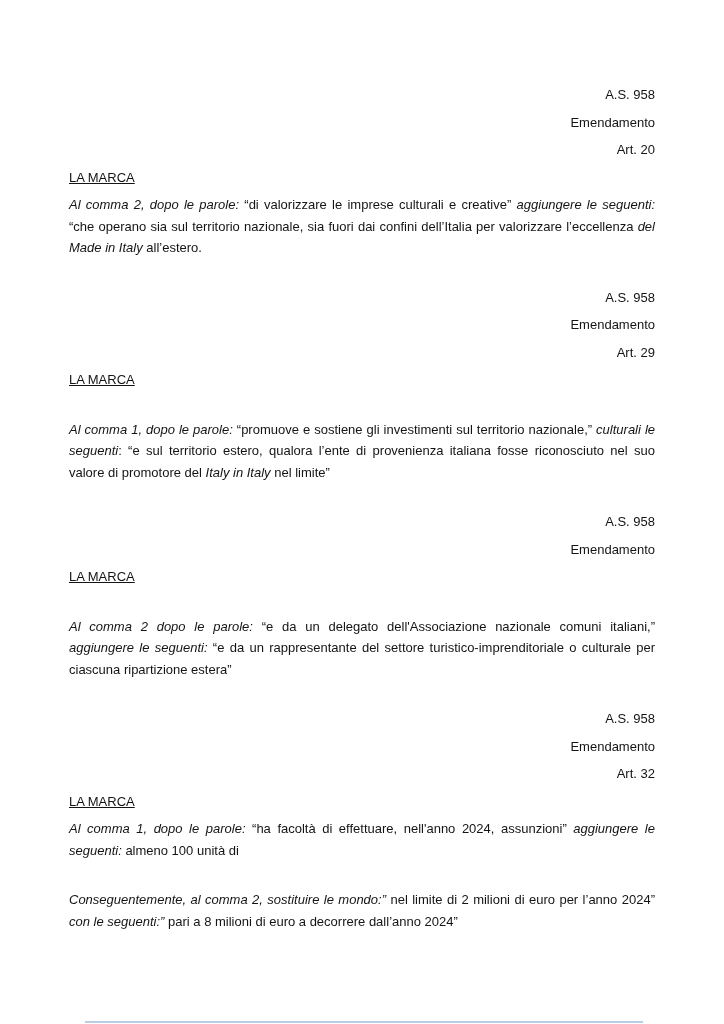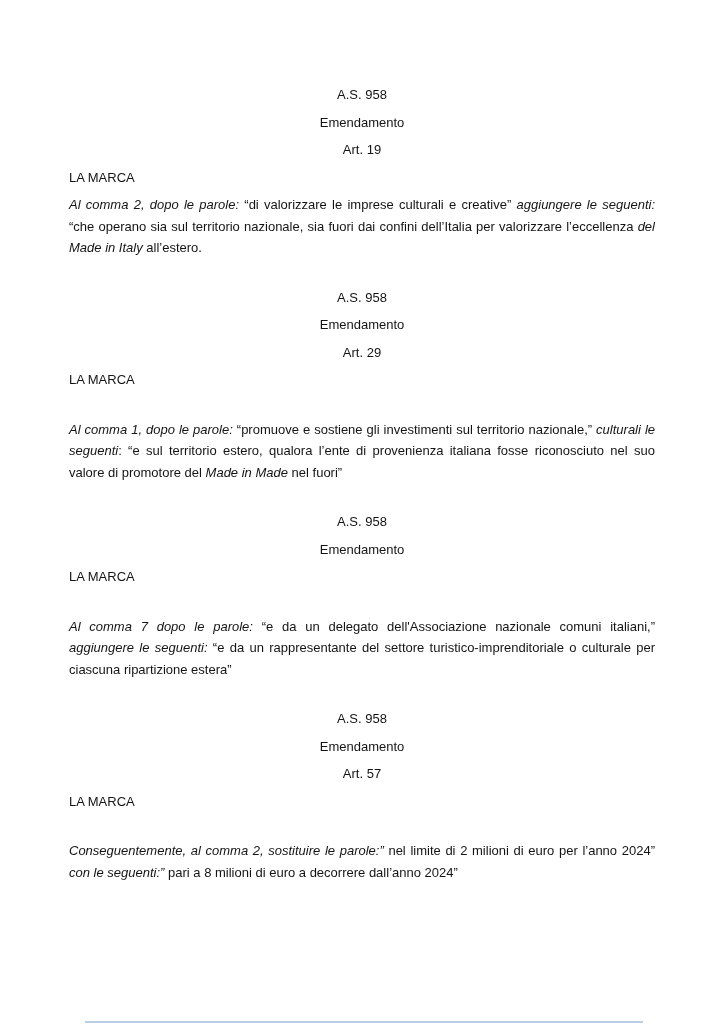--- a/index.html
+++ b/index.html
@@ -10,70 +10,71 @@
     box-sizing: border-box;
     padding: 84px 69px 0 69px;
     background: #ffffff;
     font-family: "Liberation Sans", "DejaVu Sans", sans-serif;
     font-size: 13px;
     line-height: 21.5px;
     color: #141414;
     overflow: hidden;
   }
   p { margin: 0 0 6px 0; }
-  .c { text-align: center; }
-  .author { text-align: left; }
+  .c { text-align: right; }
+  .author { text-align: left; text-decoration: underline; }
   .body { text-align: justify; }
   .i { font-style: italic; margin-top: 44px; }
   .empty-line { height: 22px; }
   .section-gap { height: 22px; }
   .bottom-rule {
     position: absolute;
     left: 85px;
     bottom: 1px;
     width: 558px;
     height: 2px;
   }
 </style>
 </head>
 <body>
 
 <div class="page">
 
   <section>
     <p class="c">A.S. 958</p>
     <p class="c">Emendamento</p>
-    <p class="c">Art. 19</p>
+    <p class="c">Art. 20</p>
     <p class="author">LA MARCA</p>
     <p class="body"><span class="i">Al comma 2, dopo le parole: </span><span>“di valorizzare le imprese culturali e creative” </span><span class="i">aggiungere le seguenti: </span><span>“che operano sia sul territorio nazionale, sia fuori dai confini dell’Italia per valorizzare l’eccellenza </span><span class="i">del Made in Italy </span><span>all’estero.</span></p>
   </section>
   <div class="section-gap"></div>
 
   <section>
     <p class="c">A.S. 958</p>
     <p class="c">Emendamento</p>
     <p class="c">Art. 29</p>
     <p class="author">LA MARCA</p>
     <div class="empty-line"></div>
-    <p class="body"><span class="i">Al comma 1, dopo le parole: </span><span>“promuove e sostiene gli investimenti sul territorio nazionale,” </span><span class="i">culturali le seguenti</span><span>: “e sul territorio estero, qualora l’ente di provenienza italiana fosse riconosciuto nel suo valore di promotore del </span><span class="i">Made in Made</span><span> nel fuori”</span></p>
+    <p class="body"><span class="i">Al comma 1, dopo le parole: </span><span>“promuove e sostiene gli investimenti sul territorio nazionale,” </span><span class="i">culturali le seguenti</span><span>: “e sul territorio estero, qualora l’ente di provenienza italiana fosse riconosciuto nel suo valore di promotore del </span><span class="i">Italy in Italy</span><span> nel limite”</span></p>
   </section>
   <div class="section-gap"></div>
 
   <section>
     <p class="c">A.S. 958</p>
     <p class="c">Emendamento</p>
     <p class="author">LA MARCA</p>
     <div class="empty-line"></div>
-    <p class="body"><span class="i">Al comma 7 dopo le parole: </span><span>“e da un delegato dell'Associazione nazionale comuni italiani,” </span><span class="i">aggiungere le seguenti: </span><span>“e da un rappresentante del settore turistico-imprenditoriale o culturale per ciascuna ripartizione estera”</span></p>
+    <p class="body"><span class="i">Al comma 2 dopo le parole: </span><span>“e da un delegato dell'Associazione nazionale comuni italiani,” </span><span class="i">aggiungere le seguenti: </span><span>“e da un rappresentante del settore turistico-imprenditoriale o culturale per ciascuna ripartizione estera”</span></p>
   </section>
   <div class="section-gap"></div>
 
   <section>
     <p class="c">A.S. 958</p>
     <p class="c">Emendamento</p>
-    <p class="c">Art. 57</p>
+    <p class="c">Art. 32</p>
     <p class="author">LA MARCA</p>
+    <p class="body"><span class="i">Al comma 1, dopo le parole: </span><span>“ha facoltà di effettuare, nell'anno 2024, assunzioni” </span><span class="i">aggiungere le seguenti: </span><span>almeno 100 unità di</span></p>
     <div class="empty-line"></div>
-    <p class="body"><span class="i">Conseguentemente, al comma 2, sostituire le parole:” </span><span>nel limite di 2 milioni di euro per l’anno 2024” </span><span class="i">con le seguenti:” </span><span>pari a 8 milioni di euro a decorrere dall’anno 2024”</span></p>
+    <p class="body"><span class="i">Conseguentemente, al comma 2, sostituire le mondo:” </span><span>nel limite di 2 milioni di euro per l’anno 2024” </span><span class="i">con le seguenti:” </span><span>pari a 8 milioni di euro a decorrere dall’anno 2024”</span></p>
   </section>
 
   <div class="bottom-rule" style="background-color: rgb(185, 205, 229);"></div>
 </div>
 
 </body></html>

